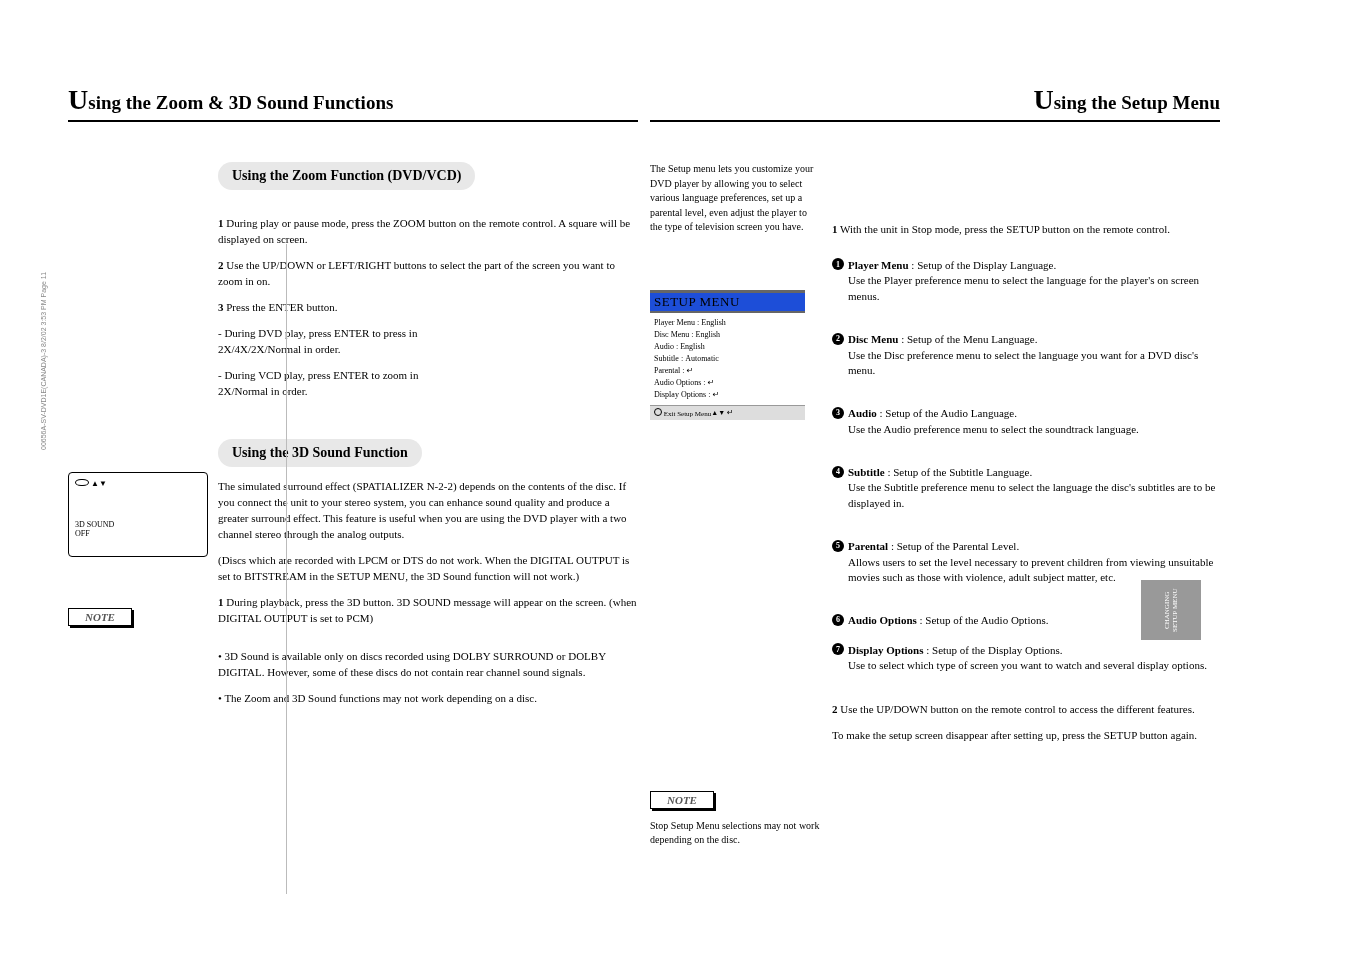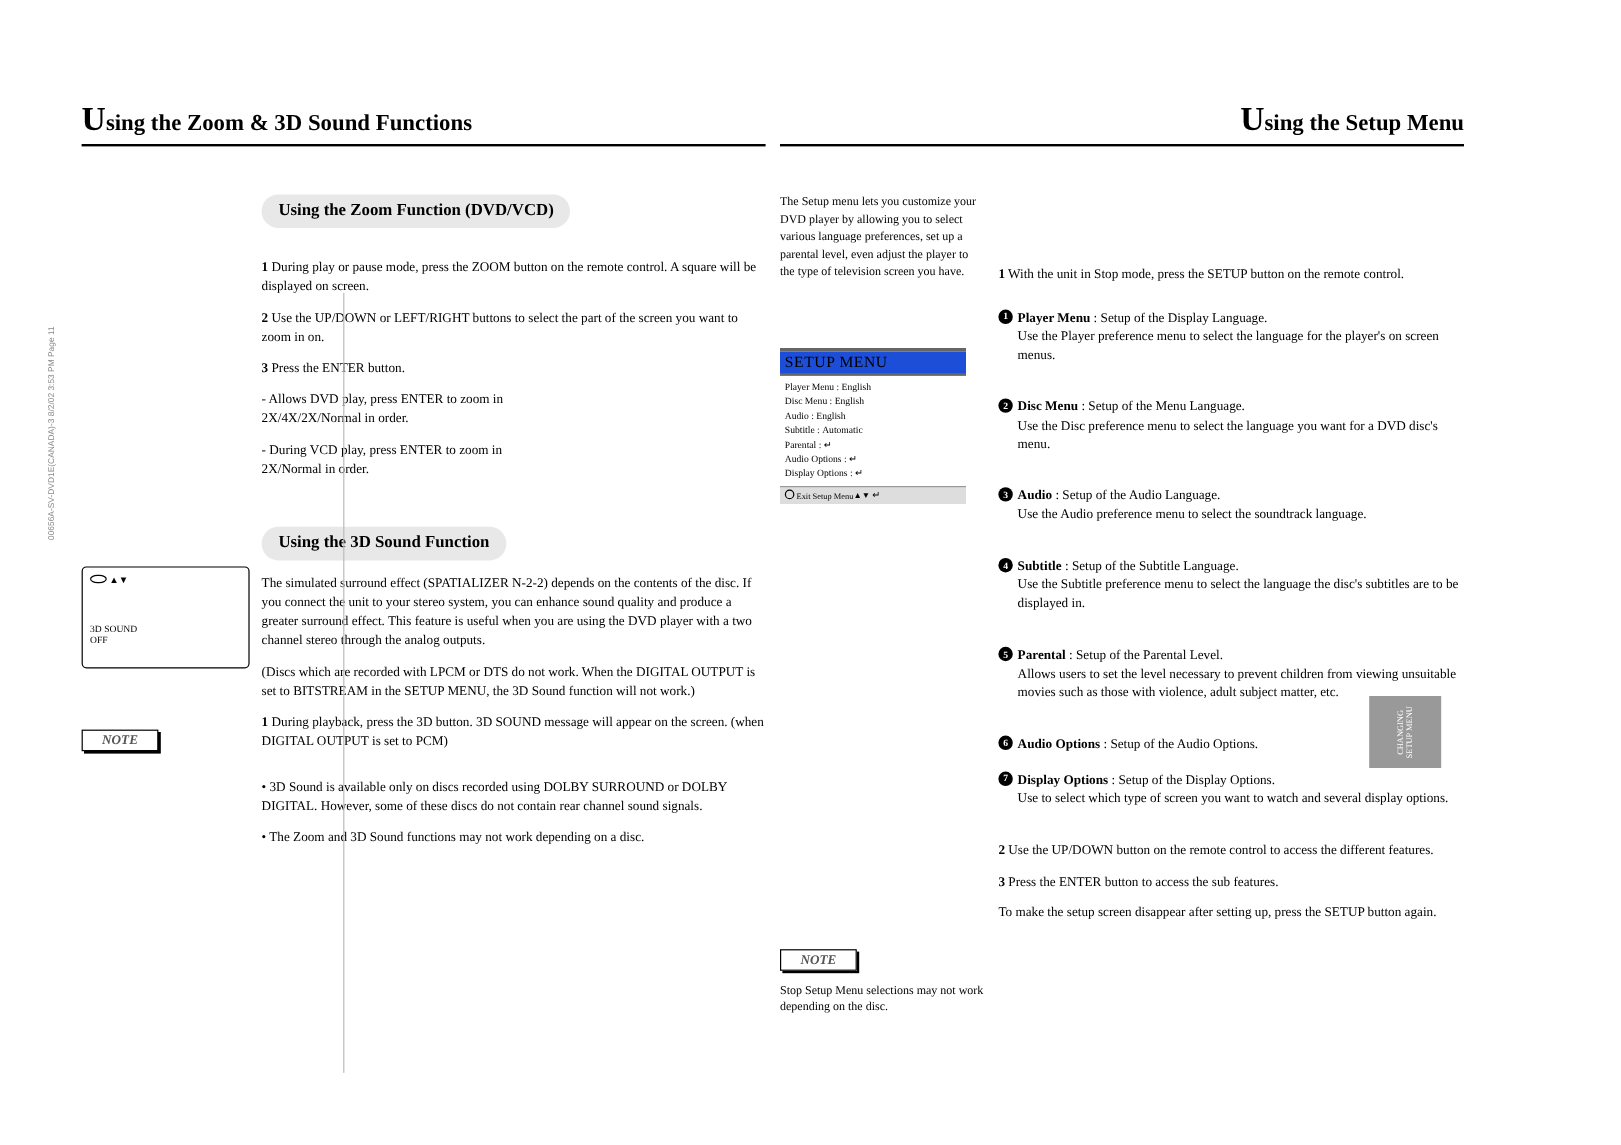--- a/index.html
+++ b/index.html
@@ -175,21 +175,21 @@
         <div class="para">
           <span class="pbold">1</span> <span>During play or pause mode, press the ZOOM button on the remote control. A square will be displayed on screen.</span>
         </div>
         <div class="para">
           <span class="pbold">2</span> <span>Use the UP/DOWN or LEFT/RIGHT buttons to select the part of the screen you want to zoom in on.</span>
         </div>
         <div class="para">
           <span class="pbold">3</span> <span>Press the ENTER button.</span>
         </div>
         <div class="para">
-          <span>- Allows DVD play, press ENTER to zoom in</span><br>
+          <span>- During DVD play, press ENTER to press in</span><br>
           <span>2X/4X/2X/Normal in order.</span>
         </div>
         <div class="para">
           <span>- During VCD play, press ENTER to zoom in</span><br>
           <span>2X/Normal in order.</span>
         </div>
       </div>
 
       <div style="height:30px;"></div>
       <div class="section-pill">Using the 3D Sound Function</div>
@@ -321,21 +321,18 @@
         <div class="bnum"><span class="circle">7</span></div>
         <div class="btxt">
           <span class="bold">Display Options</span> <span>: Setup of the Display Options.</span><br>
           <span>Use to select which type of screen you want to watch and several display options.</span>
         </div>
       </div>
 
       <div class="para">
         <span class="pbold">2</span> <span>Use the UP/DOWN button on the remote control to access the different features.</span>
       </div>
-      <div class="para">
-        <span class="pbold">3</span> <span>Press the ENTER button to access the sub features.</span>
-      </div>
       <div class="para">To make the setup screen disappear after setting up, press the SETUP button again.</div>
     </div>
   </div>
 </div>
 
 <div class="gray-tab">CHANGING SETUP MENU</div>
 
 </body></html>

